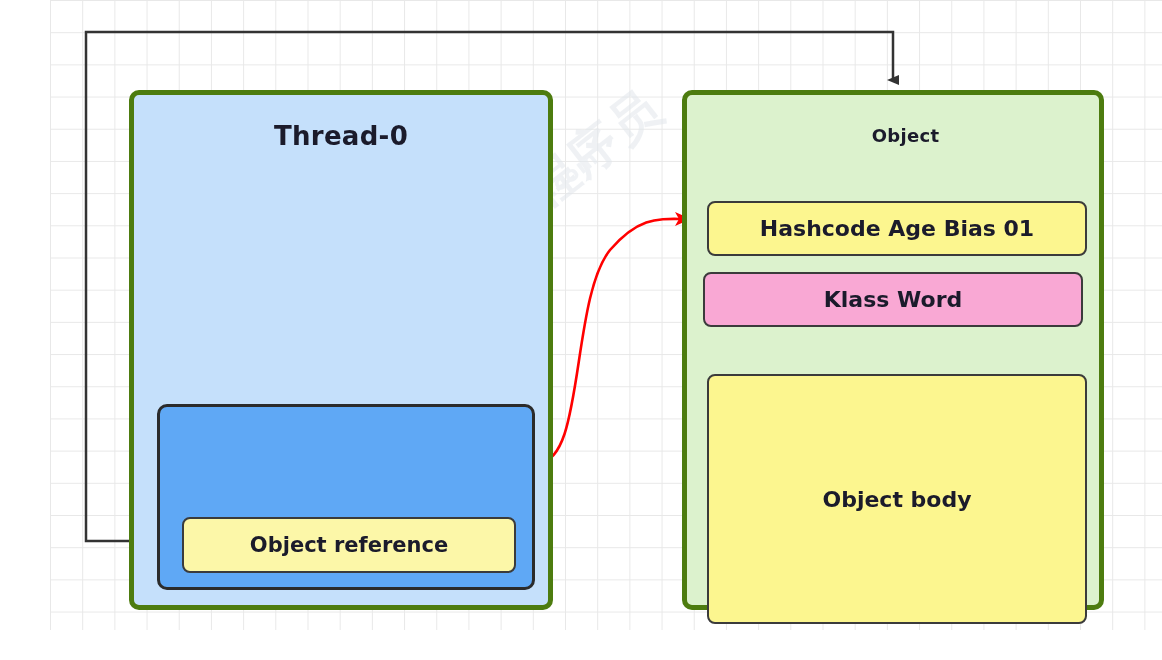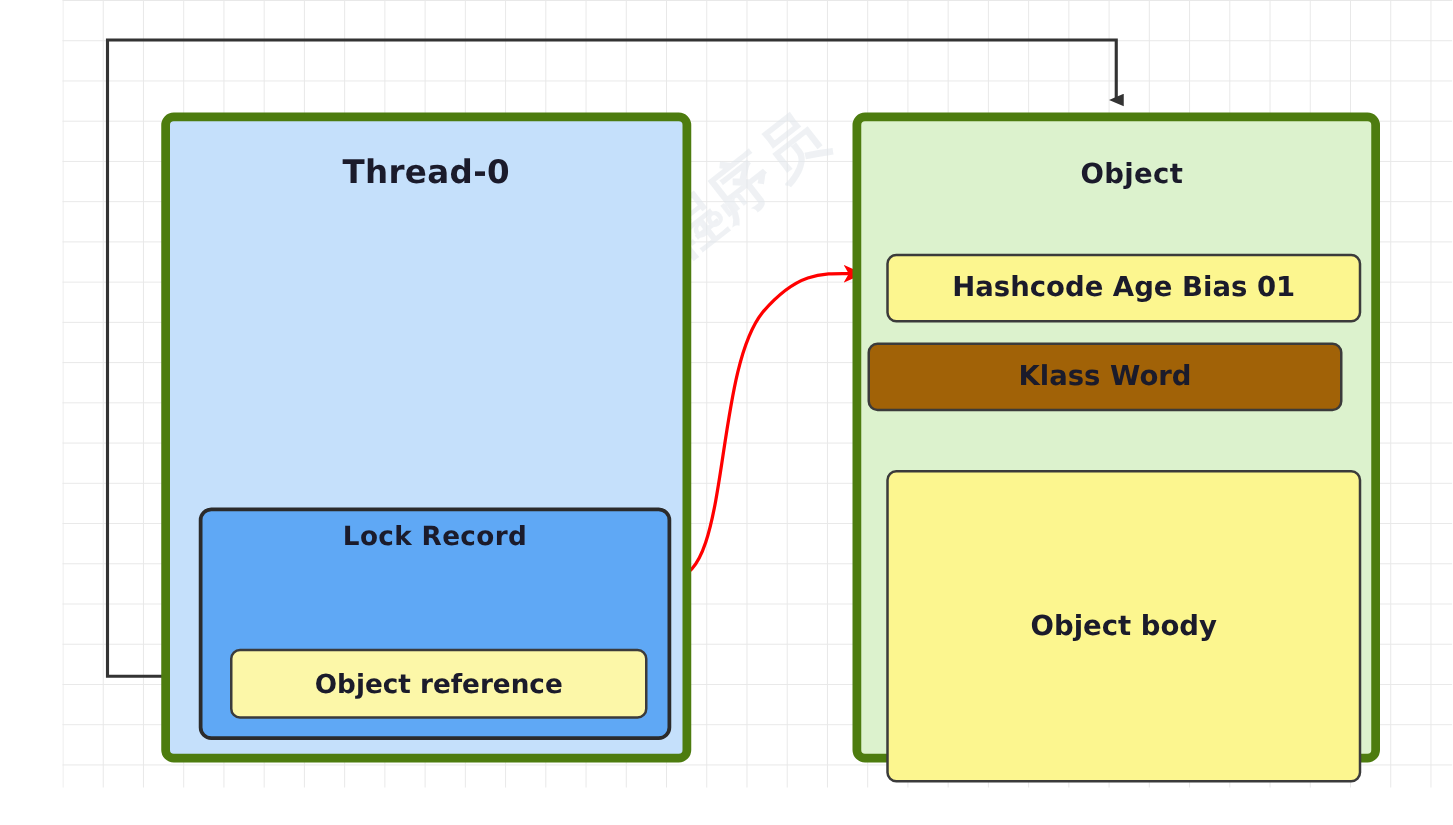--- a/index.html
+++ b/index.html
@@ -81,21 +81,21 @@
     border-left: 7px solid #e6ebf0;
     border-bottom: 7px solid #e6ebf0;
     border-bottom-left-radius: 28px;
     transform: rotate(-8deg);
   }
 
   
   .outer-box {
     position: absolute;
     box-sizing: border-box;
-    border: 7px solid #4d7c0f;
+    border: 5px solid #4d7c0f;
     border-radius: 10px;
   }
   .box-title {
     position: absolute;
     left: 0;
     right: 0;
     text-align: center;
     font-weight: bold;
     color: #1b1b2b;
     letter-spacing: 0.3px;
@@ -160,37 +160,37 @@
   
   #object-box {
     left: 682px;
     top: 90px;
     width: 422px;
     height: 520px;
     background: #dcf2cd;
   }
   #object-title {
     top: 30px;
-    font-size: 22px;
+    font-size: 18px;
     margin-left: 25px;
   }
   #hashcode-box {
     left: 20px;
     top: 106px;
     width: 380px;
     height: 55px;
     background: #fcf68f;
     font-size: 22px;
   }
   #klass-box {
-    left: 5px;
+    left: 16px;
     top: 177px;
     width: 380px;
     height: 55px;
-    background: #a16207;
+    background: #f9a8d4;
     font-size: 22px;
   }
   #objectbody-box {
     left: 20px;
     top: 248px;
     width: 380px;
     height: 250px;
     background: #fcf68f;
     font-size: 22px;
     margin-top: 31px;
@@ -236,21 +236,20 @@
 
     <path d="M 174,541 L 86,541 L 86,32 L 893,32 L 893,80" fill="none" stroke="#333333" stroke-width="2.5" marker-end="url(#blackArrow)"></path>
 
     <path d="M 536,462 C 585,470 570,300 610,250 C 640,215 660,219 688,219" fill="none" stroke="#ff0000" stroke-width="2.6" marker-end="url(#redArrowEnd)" marker-start="url(#redArrowStart)"></path>
   </svg>
 
   <div class="outer-box" id="thread-box">
     <div class="box-title" id="thread-title">Thread-0</div>
 
     <div id="lock-record-box">
-      <div class="box-title" id="lock-record-title">Lock Record</div>
 
 
       <div class="inner-box" id="obj-ref-box">Object reference</div>
     </div>
   </div>
 
   <div class="outer-box" id="object-box">
     <div class="box-title" id="object-title">Object</div>
 
     <div class="inner-box" id="hashcode-box">Hashcode Age Bias 01</div>

